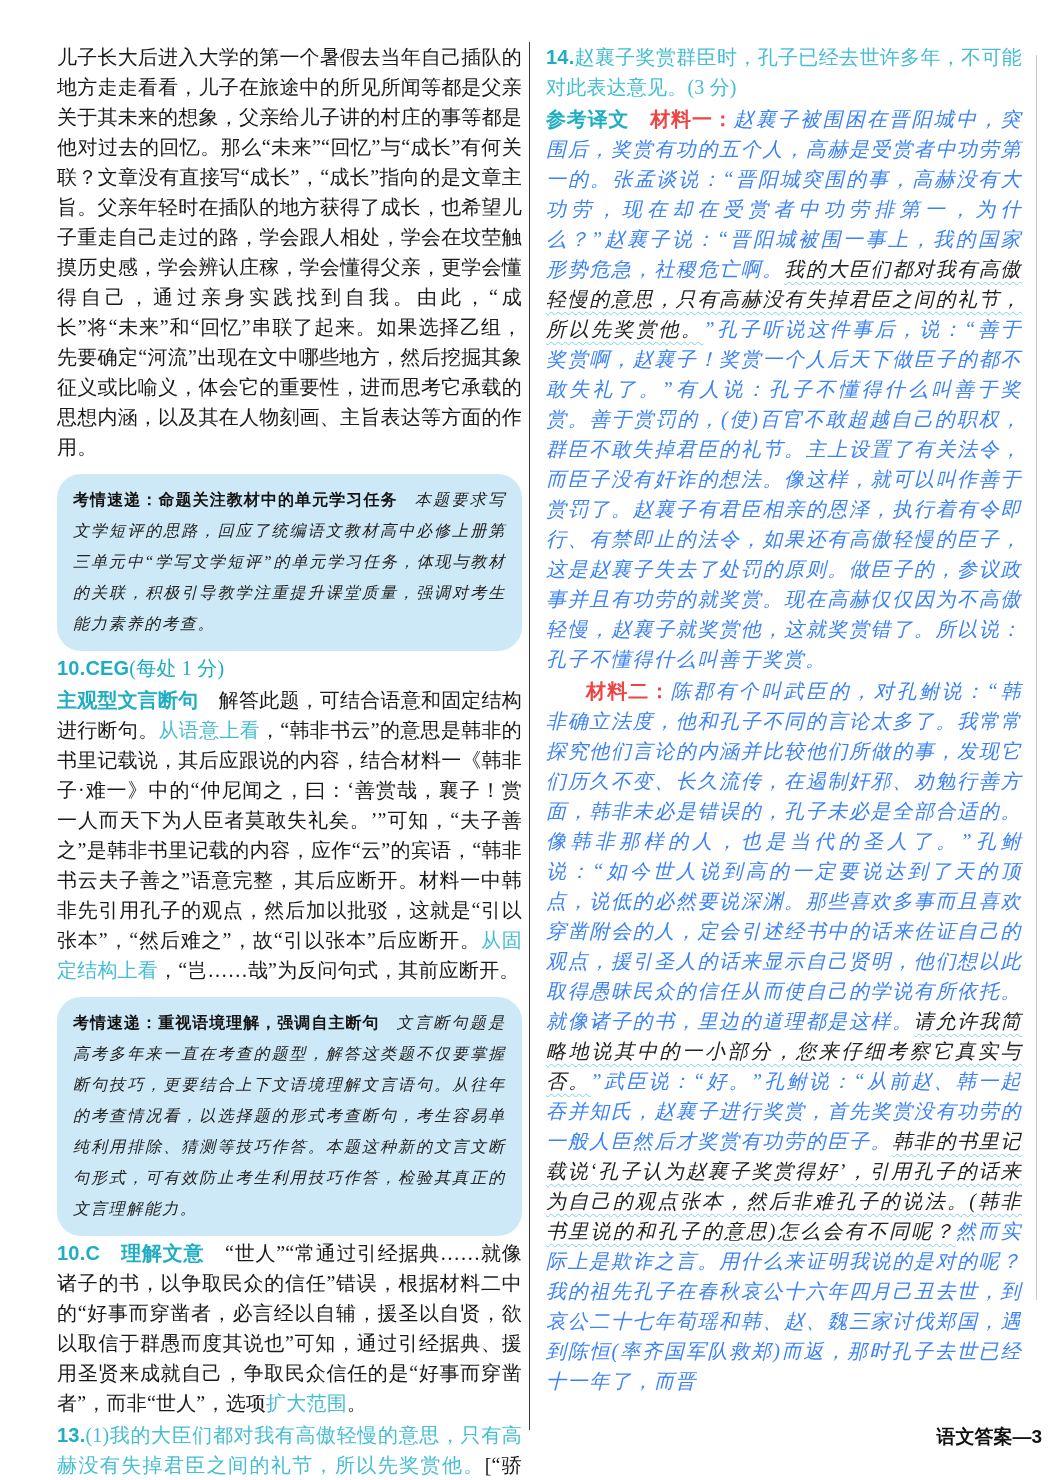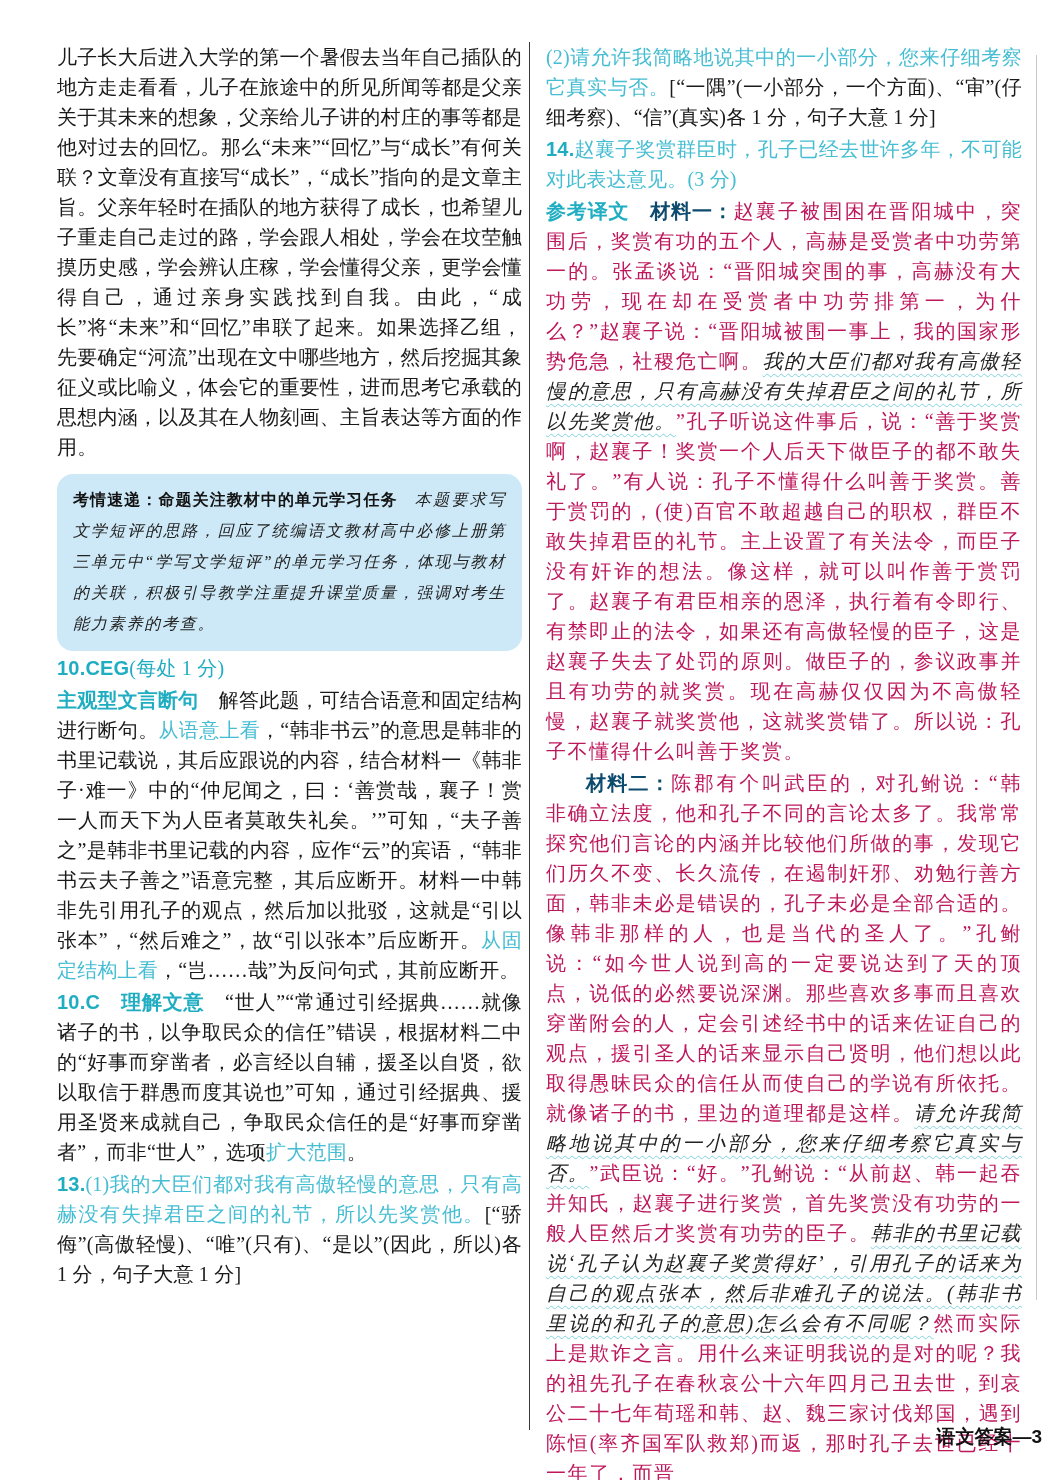--- a/index.html
+++ b/index.html
@@ -18,26 +18,26 @@
     margin:0;font-size:20px;line-height:30px;text-align:justify;
     letter-spacing:0.2px;
   }
   .para.indent{text-indent:2em;}
   .s-plain{color:#1a1a1a;}
   .s-num{color:#1fadc2;font-family:"Liberation Sans","DejaVu Sans",sans-serif;font-weight:bold;}
   .s-score{color:#1fadc2;}
   .s-tag{color:#1fadc2;font-family:"Liberation Sans","DejaVu Sans",sans-serif;font-weight:bold;}
   .s-cyan{color:#45bdd2;}
   .s-bold{font-family:"Liberation Sans","DejaVu Sans",sans-serif;font-weight:bold;color:#111;}
-  .s-kai{color:#be185d;letter-spacing:1.6px;}
+  .s-kai{font-style:italic;color:#3b82f6;letter-spacing:1.6px;}
   .s-kaiu{font-style:italic;color:#222;letter-spacing:1.6px;
     text-decoration:underline wavy #7ed3e2 1px;text-underline-offset:5px;}
-  .s-boldkai{font-family:"Liberation Sans","DejaVu Sans",sans-serif;font-weight:bold;color:#0c4a6e;}
+  .s-boldkai{font-family:"Liberation Sans","DejaVu Sans",sans-serif;font-weight:bold;color:#ef4444;}
   .tip-box{
-    background:#cde9f7;border-radius:16px;padding:10px 16px 12px 16px;
+    background:#cde9f7;border-radius:24px;padding:10px 16px 12px 16px;
     margin:12px 0 2px 0;font-size:16px;line-height:31px;text-align:justify;
   }
   .box-title{
     font-family:"Liberation Sans","DejaVu Sans",sans-serif;font-weight:bold;color:#141414;
     letter-spacing:0.5px;
   }
   .box-body{font-style:italic;color:#222;letter-spacing:1.8px;}
   .footer{
     position:absolute;top:1424px;left:0;width:1042px;text-align:right;
     font-family:"Liberation Sans","DejaVu Sans",sans-serif;font-weight:bold;
@@ -46,24 +46,24 @@
   .blk{margin-bottom:2px;}
 </style>
 </head>
 <body>
 
 <div class="col" id="col-left">
     <p class="para blk"><span class="s-plain">儿子长大后进入大学的第一个暑假去当年自己插队的地方走走看看，儿子在旅途中的所见所闻等都是父亲关于其未来的想象，父亲给儿子讲的村庄的事等都是他对过去的回忆。那么“未来”“回忆”与“成长”有何关联？文章没有直接写“成长”，“成长”指向的是文章主旨。父亲年轻时在插队的地方获得了成长，也希望儿子重走自己走过的路，学会跟人相处，学会在坟茔触摸历史感，学会辨认庄稼，学会懂得父亲，更学会懂得自己，通过亲身实践找到自我。由此，“成长”将“未来”和“回忆”串联了起来。如果选择乙组，先要确定“河流”出现在文中哪些地方，然后挖掘其象征义或比喻义，体会它的重要性，进而思考它承载的思想内涵，以及其在人物刻画、主旨表达等方面的作用。</span></p>
     <div class="tip-box blk"><span class="box-title">考情速递：命题关注教材中的单元学习任务　</span><span class="box-body">本题要求写文学短评的思路，回应了统编语文教材高中必修上册第三单元中“学写文学短评”的单元学习任务，体现与教材的关联，积极引导教学注重提升课堂质量，强调对考生能力素养的考查。</span></div>
     <p class="para blk"><span class="s-num">10.CEG</span><span class="s-score">(每处 1 分)</span></p>
     <p class="para blk"><span class="s-tag">主观型文言断句</span><span class="s-plain">　解答此题，可结合语意和固定结构进行断句。</span><span class="s-cyan">从语意上看</span><span class="s-plain">，“韩非书云”的意思是韩非的书里记载说，其后应跟说的内容，结合材料一《韩非子·难一》中的“仲尼闻之，曰：‘善赏哉，襄子！赏一人而天下为人臣者莫敢失礼矣。’”可知，“夫子善之”是韩非书里记载的内容，应作“云”的宾语，“韩非书云夫子善之”语意完整，其后应断开。材料一中韩非先引用孔子的观点，然后加以批驳，这就是“引以张本”，“然后难之”，故“引以张本”后应断开。</span><span class="s-cyan">从固定结构上看</span><span class="s-plain">，“岂……哉”为反问句式，其前应断开。</span></p>
+    <div class="tip-box blk"><span class="box-title">考情速递：重视语境理解，强调自主断句　</span><span class="box-body">文言断句题是高考多年来一直在考查的题型，解答这类题不仅要掌握断句技巧，更要结合上下文语境理解文言语句。从往年的考查情况看，以选择题的形式考查断句，考生容易单纯利用排除、猜测等技巧作答。本题这种新的文言文断句形式，可有效防止考生利用技巧作答，检验其真正的文言理解能力。</span></div>
     <p class="para blk"><span class="s-num">10.C</span><span class="s-plain">　</span><span class="s-tag">理解文意</span><span class="s-plain">　“世人”“常通过引经据典……就像诸子的书，以争取民众的信任”错误，根据材料二中的“好事而穿凿者，必言经以自辅，援圣以自贤，欲以取信于群愚而度其说也”可知，通过引经据典、援用圣贤来成就自己，争取民众信任的是“好事而穿凿者”，而非“世人”，选项</span><span class="s-cyan">扩大范围</span><span class="s-plain">。</span></p>
     <p class="para blk"><span class="s-num">13.</span><span class="s-cyan">(1)我的大臣们都对我有高傲轻慢的意思，只有高赫没有失掉君臣之间的礼节，所以先奖赏他。</span><span class="s-plain">[“骄侮”(高傲轻慢)、“唯”(只有)、“是以”(因此，所以)各 1 分，句子大意 1 分]</span></p>
   </div>
 <div class="divider"></div>
 <div class="col" id="col-right">
-    <p class="para blk"><span class="s-cyan">(2)请允许我简略地说其中的一小部分，您来仔细考察它真实与否。</span><span class="s-plain">[“一隅”(一小部分，一个方面)、“审”(仔细考察)、“信”(真实)各 1 分，句子大意 1 分]</span></p>
     <p class="para blk"><span class="s-num">14.</span><span class="s-cyan">赵襄子奖赏群臣时，孔子已经去世许多年，不可能对此表达意见。(3 分)</span></p>
     <p class="para blk"><span class="s-tag">参考译文</span><span class="s-plain">　</span><span class="s-boldkai">材料一：</span><span class="s-kai">赵襄子被围困在晋阳城中，突围后，奖赏有功的五个人，高赫是受赏者中功劳第一的。张孟谈说：“晋阳城突围的事，高赫没有大功劳，现在却在受赏者中功劳排第一，为什么？”赵襄子说：“晋阳城被围一事上，我的国家形势危急，社稷危亡啊。</span><span class="s-kaiu">我的大臣们都对我有高傲轻慢的意思，只有高赫没有失掉君臣之间的礼节，所以先奖赏他。</span><span class="s-kai">”孔子听说这件事后，说：“善于奖赏啊，赵襄子！奖赏一个人后天下做臣子的都不敢失礼了。”有人说：孔子不懂得什么叫善于奖赏。善于赏罚的，(使)百官不敢超越自己的职权，群臣不敢失掉君臣的礼节。主上设置了有关法令，而臣子没有奸诈的想法。像这样，就可以叫作善于赏罚了。赵襄子有君臣相亲的恩泽，执行着有令即行、有禁即止的法令，如果还有高傲轻慢的臣子，这是赵襄子失去了处罚的原则。做臣子的，参议政事并且有功劳的就奖赏。现在高赫仅仅因为不高傲轻慢，赵襄子就奖赏他，这就奖赏错了。所以说：孔子不懂得什么叫善于奖赏。</span></p>
     <p class="para blk indent"><span class="s-boldkai">材料二：</span><span class="s-kai">陈郡有个叫武臣的，对孔鲋说：“韩非确立法度，他和孔子不同的言论太多了。我常常探究他们言论的内涵并比较他们所做的事，发现它们历久不变、长久流传，在遏制奸邪、劝勉行善方面，韩非未必是错误的，孔子未必是全部合适的。像韩非那样的人，也是当代的圣人了。”孔鲋说：“如今世人说到高的一定要说达到了天的顶点，说低的必然要说深渊。那些喜欢多事而且喜欢穿凿附会的人，定会引述经书中的话来佐证自己的观点，援引圣人的话来显示自己贤明，他们想以此取得愚昧民众的信任从而使自己的学说有所依托。就像诸子的书，里边的道理都是这样。</span><span class="s-kaiu">请允许我简略地说其中的一小部分，您来仔细考察它真实与否。</span><span class="s-kai">”武臣说：“好。”孔鲋说：“从前赵、韩一起吞并知氏，赵襄子进行奖赏，首先奖赏没有功劳的一般人臣然后才奖赏有功劳的臣子。</span><span class="s-kaiu">韩非的书里记载说‘孔子认为赵襄子奖赏得好’，引用孔子的话来为自己的观点张本，然后非难孔子的说法。(韩非书里说的和孔子的意思)怎么会有不同呢？</span><span class="s-kai">然而实际上是欺诈之言。用什么来证明我说的是对的呢？我的祖先孔子在春秋哀公十六年四月己丑去世，到哀公二十七年荀瑶和韩、赵、魏三家讨伐郑国，遇到陈恒(率齐国军队救郑)而返，那时孔子去世已经十一年了，而晋</span></p>
   </div>
 <div class="scan-edge"></div>
 <div class="footer">语文答案—3</div>
 
 </body></html>

